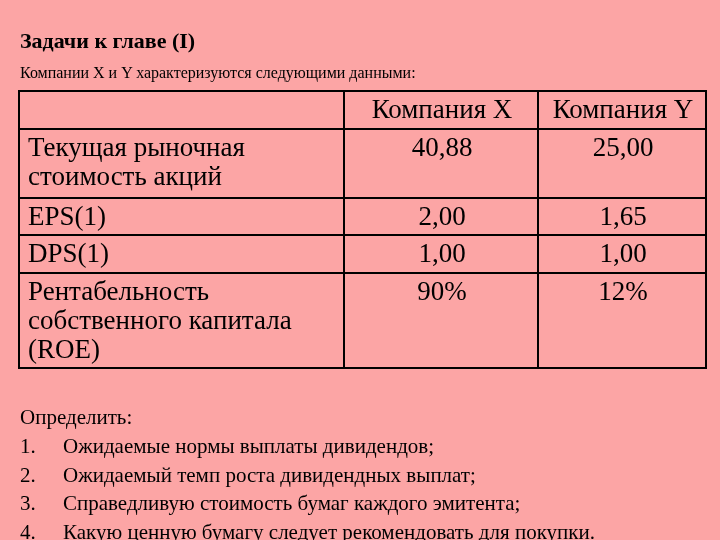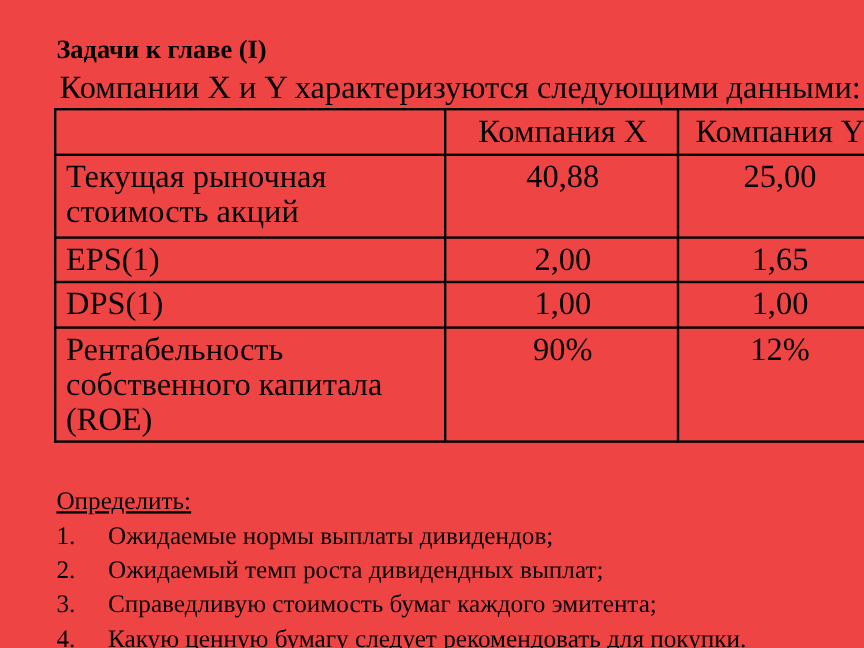--- a/index.html
+++ b/index.html
@@ -11,34 +11,32 @@
     width: 720px;
     height: 540px;
     overflow: hidden;
     font-family: "Liberation Serif", "DejaVu Serif", serif;
     color: #000000;
     position: relative;
   }
   .page {
     position: absolute;
     inset: 0;
-    background: #ef4444;
-    padding-left: 27px;
+    background: #fca5a5;
   }
   .title {
     margin: 26px 0 0 20px;
     font-size: 22px;
     font-weight: bold;
     line-height: 30px;
   }
   .subtitle {
     margin: 2px 0 0 20px;
-    font-size: 27px;
+    font-size: 16px;
     line-height: 30px;
-    text-align: center;
   }
   table.data-table {
     border-collapse: collapse;
     margin: 2px 0 0 18px;
     table-layout: fixed;
     width: 687px;
     font-size: 27px;
   }
   table.data-table td {
     border: 2px solid #000000;
@@ -56,21 +54,20 @@
   tr.row-market td  { height: 61px; }
   tr.row-eps td     { height: 25px; }
   tr.row-dps td     { height: 30px; }
   tr.row-roe td     { height: 68px; }
   .tasks {
     margin: 34px 0 0 20px;
     font-size: 21px;
   }
   .tasks-heading {
     line-height: 29px;
-    text-decoration: underline;
   }
   .task-item {
     display: flex;
     line-height: 28.5px;
   }
   .task-num {
     width: 43px;
     flex: 0 0 43px;
   }
   .task-text {

